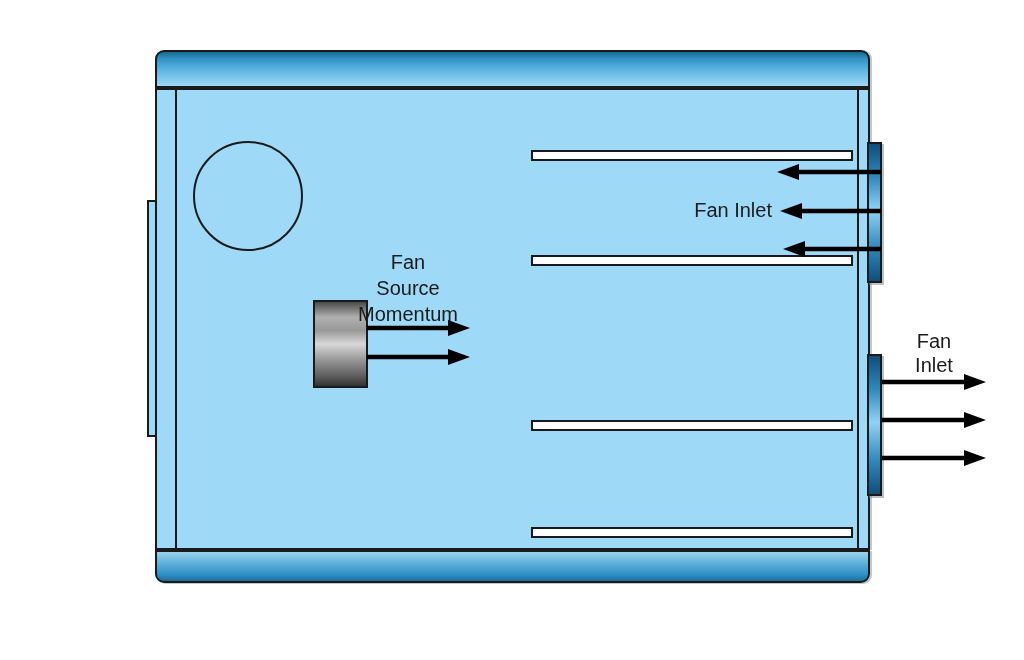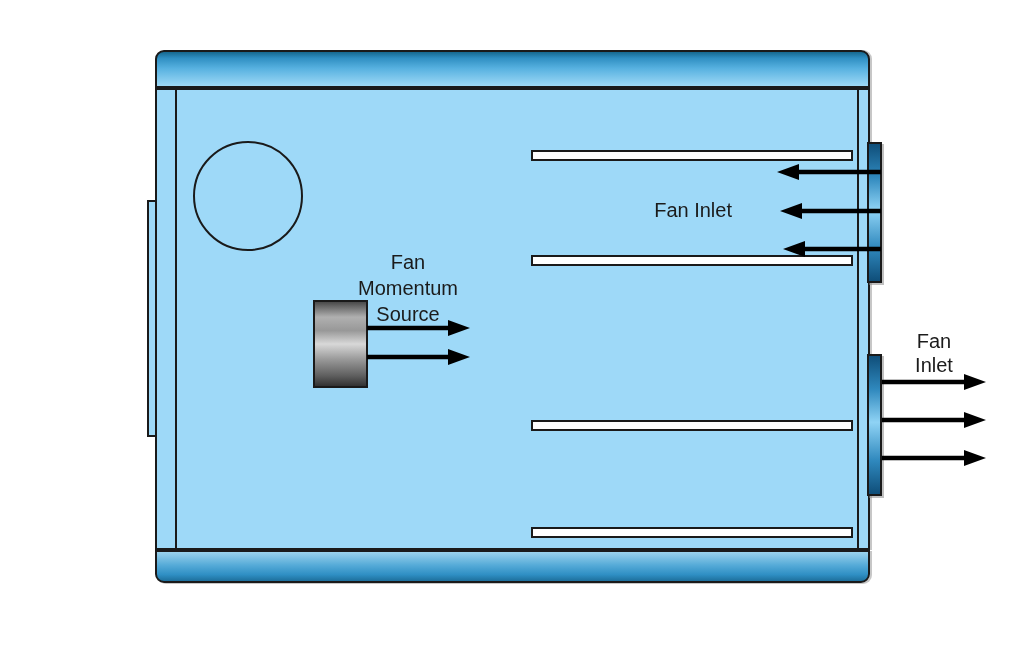--- a/index.html
+++ b/index.html
@@ -71,21 +71,21 @@
     z-index:4;
   }
   .arrow-layer{left:0;top:0;width:1024px;height:660px;z-index:5;pointer-events:none;}
 
   
   .label{
     color:#1b1b1b;font-size:20px;line-height:26px;
     z-index:6;white-space:nowrap;
   }
   .lbl-momentum{left:340px;top:249px;width:136px;text-align:center;}
-  .lbl-inlet{left:608px;top:199px;width:124px;text-align:right;line-height:23px;}
+  .lbl-inlet{left:648px;top:199px;width:124px;text-align:right;line-height:23px;}
   .lbl-outlet{left:883px;top:329px;width:102px;text-align:center;line-height:24px;}
 </style>
 </head>
 <body>
 
 <div class="canvas">
 
   <div class="abs left-tab"></div>
   <div class="abs top-band"></div>
   <div class="abs box-body"></div>
@@ -139,22 +139,22 @@
       </g>
       <g>
         <line x1="367" y1="357" x2="455" y2="357"></line>
         <polygon points="470,357 448,349 448,365" stroke="none"></polygon>
       </g>
     </g>
   </svg>
 
   <div class="abs label lbl-momentum">
     <div>Fan</div>
+    <div>Source</div>
     <div>Momentum</div>
-    <div>Source</div>
   </div>
 
   <div class="abs label lbl-inlet">Fan Inlet</div>
 
   <div class="abs label lbl-outlet">
     <div>Fan</div>
     <div>Inlet</div>
   </div>
 
 </div>

